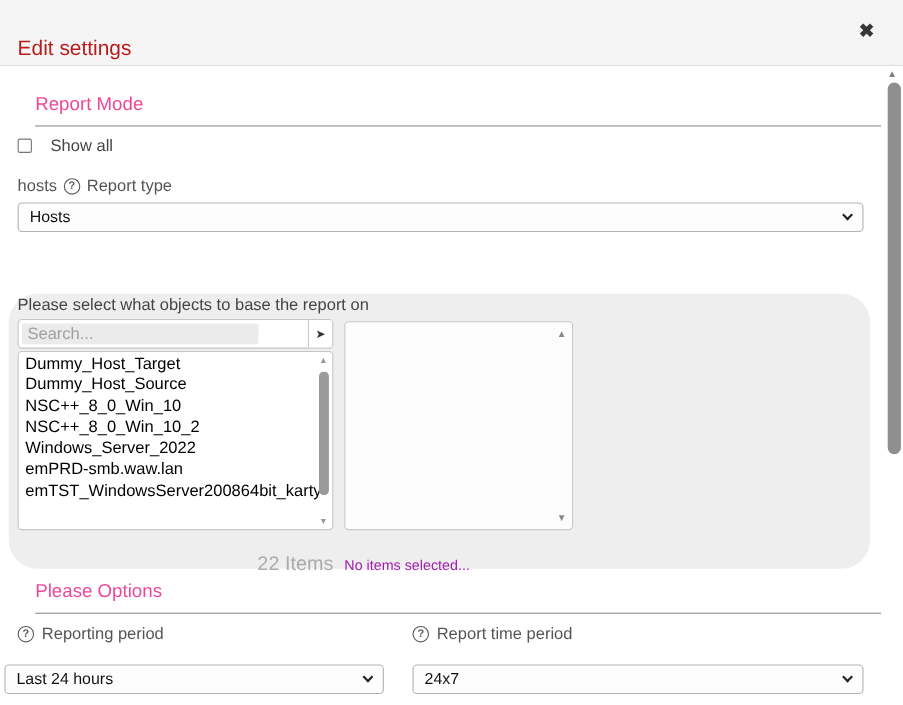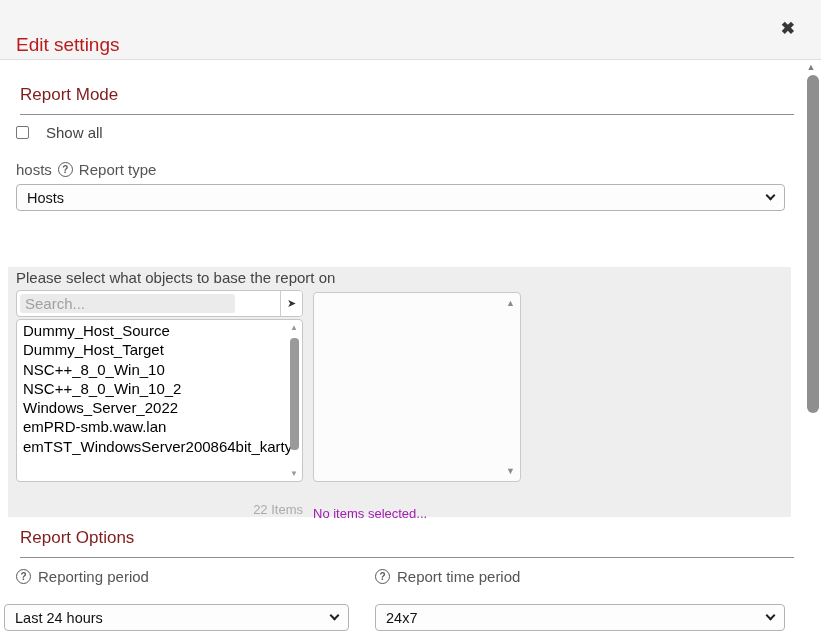--- a/index.html
+++ b/index.html
@@ -36,22 +36,22 @@
     position:absolute; top:2px; left:0; width:100%; text-align:center;
     font-size:9px; color:#7d7d7d; cursor:pointer;
   }
   .page-scroll-thumb {
     position:absolute; right:2px; top:15px; width:12px; height:338px;
     background:#8f8f8f; border-radius:6px; cursor:pointer;
   }
 
   
   .section-heading {
-    position:absolute; left:20px; width:774px;
-    font-size:17px; color:#7f1d1d; padding-bottom:9px;
+    position:absolute; left:32px; width:774px;
+    font-size:17px; color:#ec4899; padding-bottom:9px;
     border-bottom:1px solid #8e8e8e; font-weight:normal;
   }
   .h-report-mode { top:85px; }
   .h-report-options { top:528px; }
 
   
   .showall-row {
     position:absolute; left:16px; top:124px;
     display:flex; align-items:center; gap:17px;
     font-size:15px; color:#444;
@@ -87,20 +87,21 @@
     transform:rotate(45deg); margin-top:-4px; flex:0 0 auto;
   }
   .select-report-type { left:16px; top:184px; width:769px; }
   .select-reporting-period { left:4px; top:604px; width:345px; }
   .select-time-period { left:375px; top:604px; width:410px;justify-content:space-between; }
 
   
   .picker-panel {
     position:absolute; left:8px; top:267px; width:783px; height:250px;
     background:#eeeeee;
+    border-radius:26px;
   }
   .picker-prompt {
     position:absolute; left:8px; top:2px; font-size:15px; color:#444;
   }
   .search-wrap {
     position:absolute; left:8px; top:23px; width:287px; height:27px;
     background:#ffffff; border:1px solid #c6c6c6; border-radius:4px;
     display:flex; overflow:hidden;gap:24px;
   }
   .search-pill {
@@ -136,21 +137,21 @@
 
   .target-list {
     position:absolute; left:305px; top:25px; width:208px; height:190px;
     background:#fcfcfc; border:1px solid #c9c9c9; border-radius:4px; cursor:pointer;
   }
   .target-list .arrow-up { position:absolute; top:5px; right:5px; font-size:9px; color:#8a8a8a; cursor:pointer; }
   .target-list .arrow-down { position:absolute; bottom:5px; right:5px; font-size:9px; color:#8a8a8a; cursor:pointer; }
 
   .count-left {
     position:absolute; left:8px; top:235px; width:287px;
-    text-align:right; font-size:13px; color:#ababab;
+    text-align:right; font-size:18px; color:#ababab;
   }
   .count-right {
     position:absolute; left:305px; top:239px; width:208px;
     text-align:left; font-size:13px; color:#a21caf;
   }
 
   
   .opt-label {
     position:absolute; top:568px;
     display:flex; align-items:center; gap:7px;
@@ -191,22 +192,22 @@
     <div class="picker-prompt">Please select what objects to base the report on</div>
 
     <div class="search-wrap">
       <div class="search-pill"></div>
       <input type="text" placeholder="Search..." style="">
       <div class="search-go">➤</div>
     </div>
 
     <div class="source-list">
 
-    <div class="list-item">Dummy_Host_Source</div>
-        <div class="list-item">Dummy_Host_Target</div>
+    <div class="list-item">Dummy_Host_Target</div>
+        <div class="list-item">Dummy_Host_Source</div>
         <div class="list-item">NSC++_8_0_Win_10</div>
         <div class="list-item">NSC++_8_0_Win_10_2</div>
         <div class="list-item">Windows_Server_2022</div>
         <div class="list-item">emPRD-smb.waw.lan</div>
         <div class="list-item">emTST_WindowsServer200864bit_karty</div>
         <div class="list-scrollbar">
         <div class="arrow-up">▲</div>
         <div class="list-scroll-thumb"></div>
         <div class="arrow-down">▼</div>
       </div>
@@ -214,21 +215,21 @@
 
     <div class="target-list">
       <div class="arrow-up">▲</div>
       <div class="arrow-down">▼</div>
     </div>
 
     <div class="count-left">22 Items</div>
     <div class="count-right">No items selected...</div>
   </div>
 
-  <h2 class="section-heading h-report-options">Report Options</h2>
+  <h2 class="section-heading h-report-options">Please Options</h2>
 
   <div class="opt-label opt-label-left">
     <span class="help-icon">?</span>
     <span>Reporting period</span>
   </div>
 
   <div class="opt-label opt-label-right">
     <span class="help-icon">?</span>
     <span>Report time period</span>
   </div>

